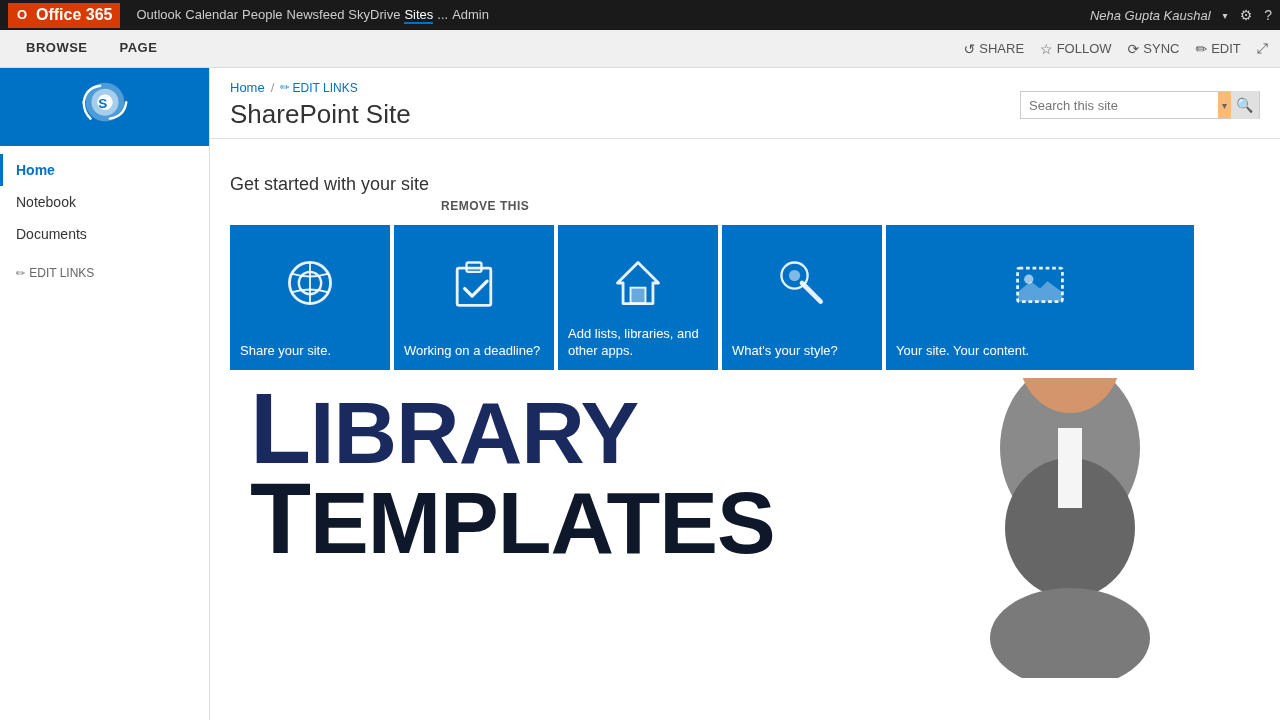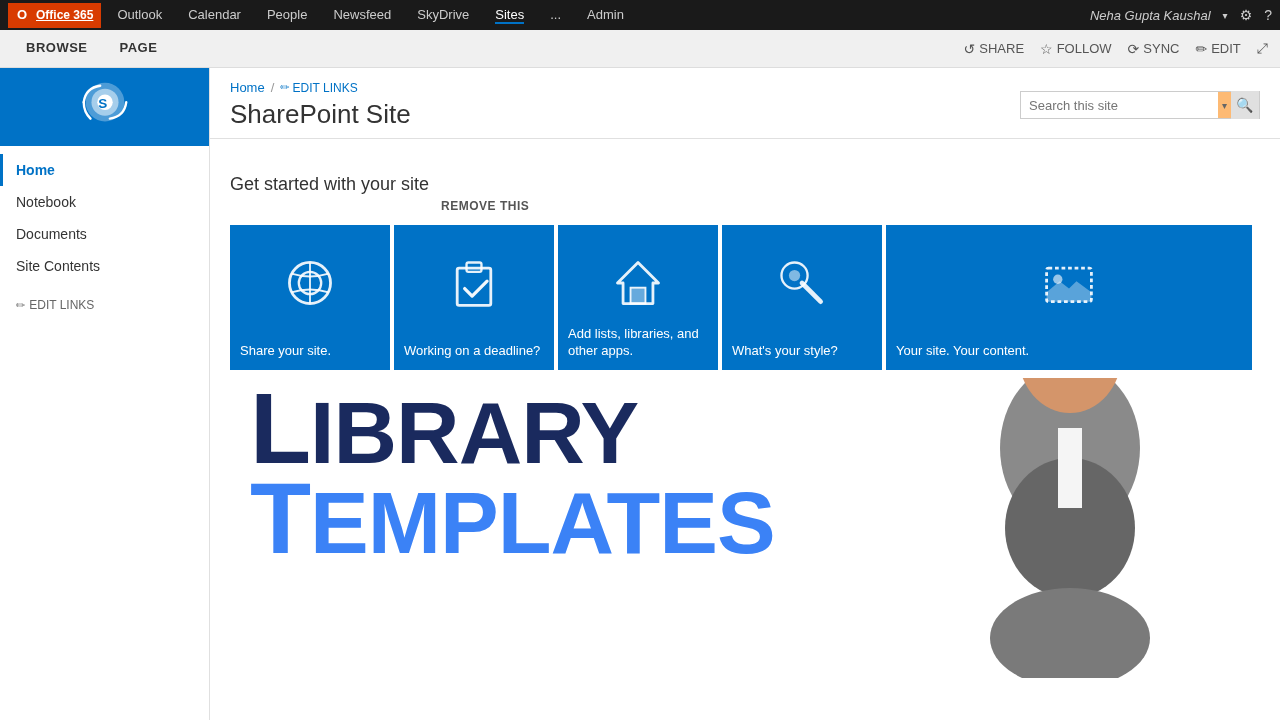--- a/index.html
+++ b/index.html
@@ -20,21 +20,21 @@
       font-size: 12px;
       font-weight: bold;
       color: #fff;
       display: flex;
       align-items: center;
       gap: 4px;
       margin-right: 16px;
     }
     #top-nav-links {
       display: flex;
-      gap: 26px;
+      gap: 4px;
       flex: 1;
     }
     .top-nav-link {
       color: #ccc;
       font-size: 13px;
       cursor: pointer;
       text-decoration: none;
     }
     #top-nav-right {
       display: flex;
@@ -270,21 +270,21 @@
     }
     .tile-label {
       font-size: 13px;
       text-align: left;
       width: 100%;
       line-height: 1.3;
       position: relative;
       z-index: 1;
     }
     .tile.large-tile {
-      width: 366px;
+      width: 308px;
     }
 
     
     #hero-section {
       position: absolute;
       bottom: 12px;
       left: 20px;
       right: 0;
       height: 300px;
       overflow: hidden;
@@ -336,21 +336,21 @@
 <body>
 
 <div id="top-bar">
   <div id="office-logo">
     <span style="font-size:13px; font-weight:bold;">
       <svg width="16" height="16" viewBox="0 0 16 16">
         <rect width="16" height="16" fill="transparent"></rect>
         <text x="1" y="13" fill="white" font-size="13" font-weight="bold">O</text>
       </svg>
     </span>
-    <span style="font-size:12px;text-decoration:underline;">Office 365</span>
+    <span style="font-size:16px;">Office 365</span>
   </div>
   <div id="top-nav-links">
     <a class="top-nav-link">Outlook</a>
     <a class="top-nav-link">Calendar</a>
     <a class="top-nav-link">People</a>
     <a class="top-nav-link">Newsfeed</a>
     <a class="top-nav-link">SkyDrive</a>
     <a class="top-nav-link" style="color:#fff; border-bottom:2px solid #0072c6;">Sites</a>
     <a class="top-nav-link">...</a>
     <a class="top-nav-link">Admin</a>
@@ -401,21 +401,20 @@
 
         <path d="M8 25 Q10 10 25 8" stroke="white" stroke-width="2.5" fill="none" stroke-linecap="round"></path>
         <path d="M52 25 Q50 40 35 42" stroke="white" stroke-width="2.5" fill="none" stroke-linecap="round"></path>
         <path d="M15 42 Q8 35 8 25" stroke="white" stroke-width="2.5" fill="none" stroke-linecap="round"></path>
       </svg>
     </div>
     <div id="nav-links">
       <div class="nav-item active">Home</div>
       <div class="nav-item">Notebook</div>
       <div class="nav-item">Documents</div>
-      <div class="nav-item">Site Contents</div>
       <div class="nav-edit-links">
         <span style="font-size:11px;">✏</span>
         <span>EDIT LINKS</span>
       </div>
     </div>
   </div>
 
   <div id="content">
 
     <div id="content-header">
@@ -499,21 +498,21 @@
           </svg>
           <span class="tile-label">Your site. Your content.</span>
         </div>
       </div>
 
       <div id="hero-section" style="position:relative; margin-top:10px;">
         <div id="hero-text">
           <div style="font-size:88px; font-weight:900; color:#1a2a5e; font-family:'Segoe UI',Arial,sans-serif; letter-spacing:-1px;">
             <span style="font-size:100px; font-variant:small-caps;">L</span><span>IBRARY</span>
           </div>
-          <div style="font-size:88px; font-weight:900; color:#3b82f6; font-family:'Segoe UI',Arial,sans-serif; letter-spacing:-1px; margin-top:-10px;">
+          <div style="font-size:88px; font-weight:900; color:#0f172a; font-family:'Segoe UI',Arial,sans-serif; letter-spacing:-1px; margin-top:-10px;">
             <span style="font-size:100px; font-variant:small-caps;">T</span><span>EMPLATES</span>
           </div>
         </div>
 
         <div id="person-image">
           <svg width="420" height="380" viewBox="0 0 420 380" xmlns="http://www.w3.org/2000/svg">
 
             <ellipse cx="210" cy="150" rx="70" ry="85" fill="#8a8a8a"></ellipse>
 
             <ellipse cx="210" cy="55" rx="52" ry="60" fill="#d4956a"></ellipse>

